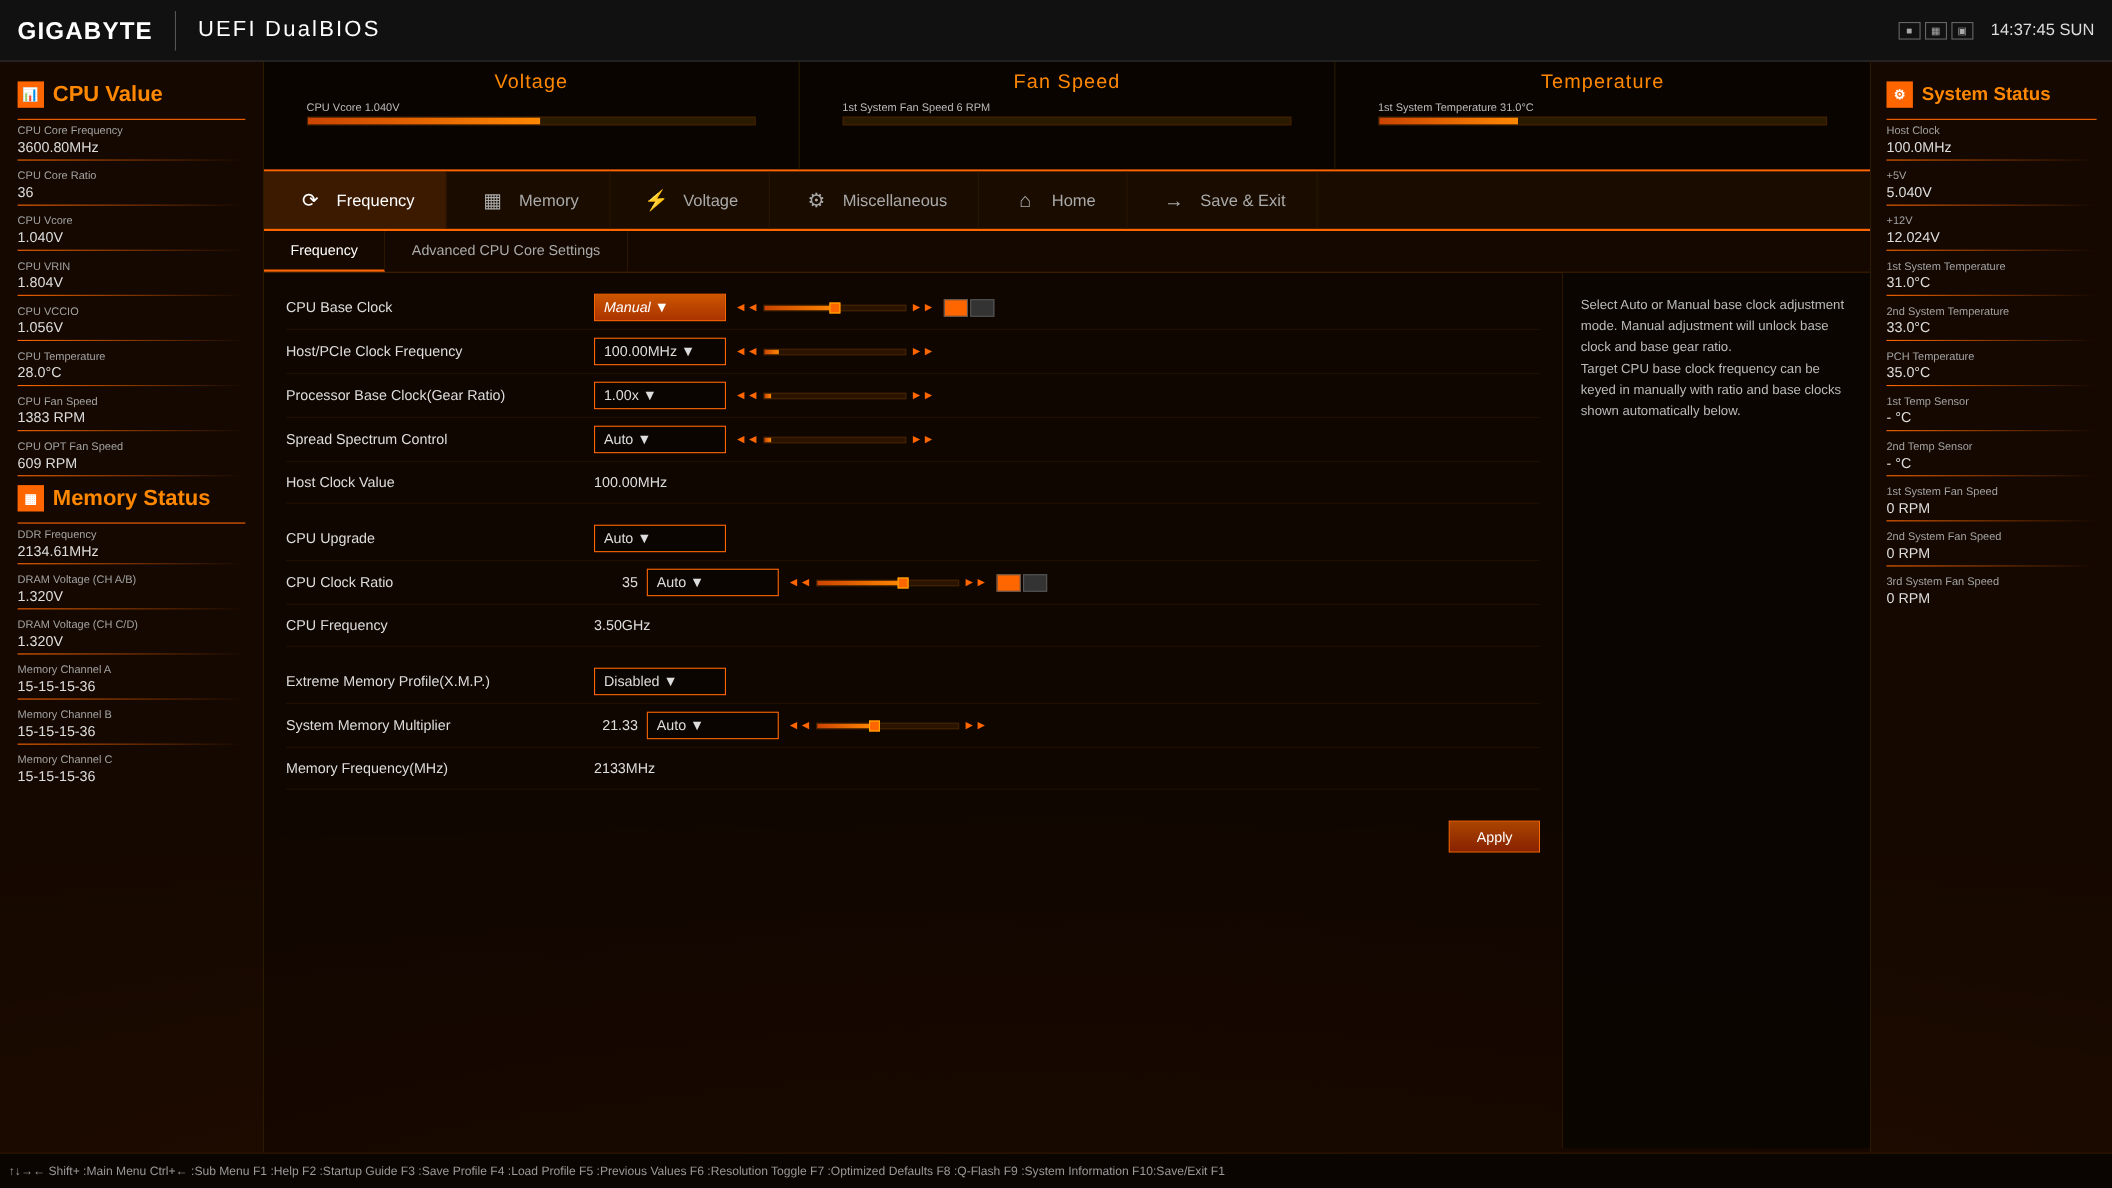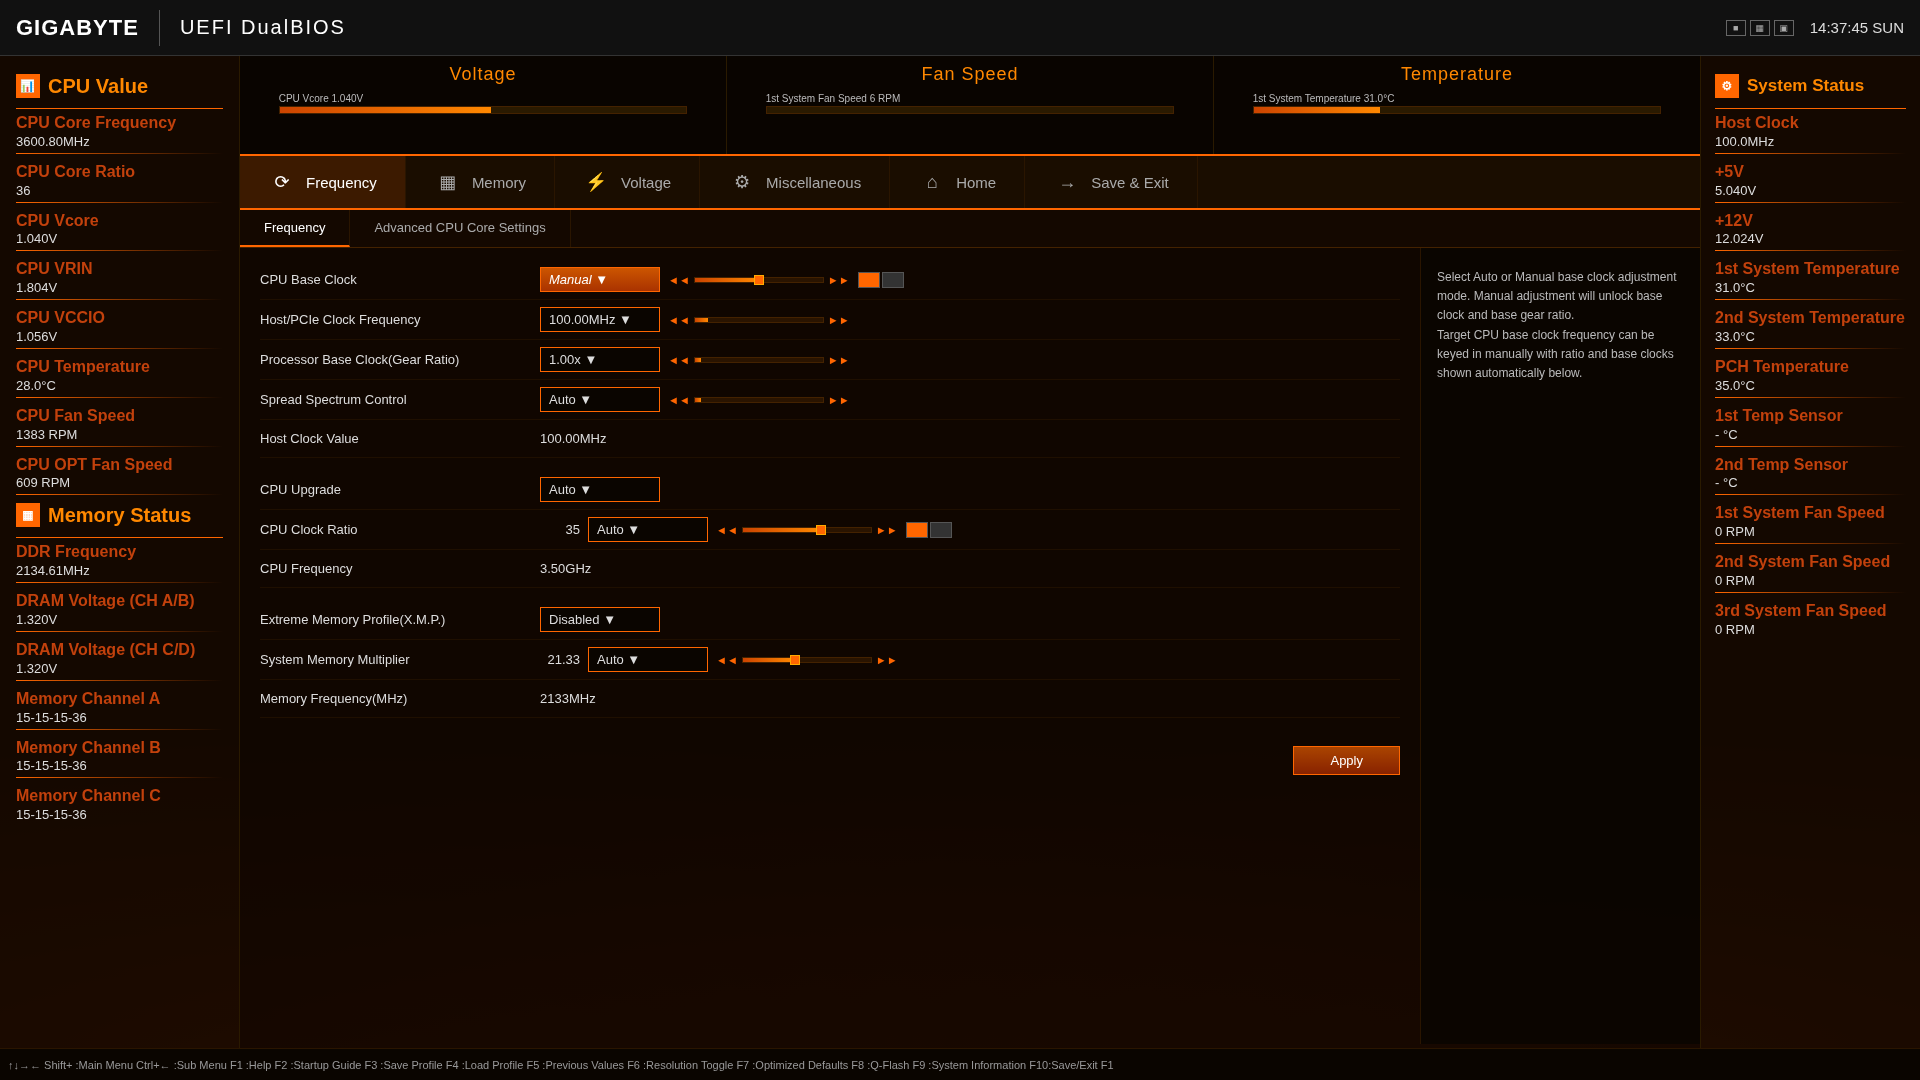--- a/index.html
+++ b/index.html
@@ -111,24 +111,23 @@
       display: flex;
       align-items: center;
       justify-content: center;
       font-size: 12px;
       color: #fff;
     }
     .sidebar-item {
       margin-bottom: 6px;
     }
     .sidebar-item-label {
-      color: #c2410c;
-      font-size: 16px;
+      color: #a3a3a3;
+      font-size: 10px;
       line-height: 1.3;
-      font-weight: bold;
     }
     .sidebar-item-value {
       color: #ddd;
       font-size: 13px;
       font-weight: normal;
     }
     .sidebar-divider {
       height: 1px;
       background: linear-gradient(to right, #ff6600, transparent);
       margin: 4px 0 8px 0;
@@ -369,21 +368,21 @@
       border-left: 1px solid #2a1500;
       padding: 20px 16px;
       font-size: 12px;
       color: #bbb;
       line-height: 1.6;
     }
     .apply-btn {
       background: linear-gradient(to bottom, #aa4400, #882200);
       border: 1px solid #ff6600;
       color: #fff;
-      padding: 6px 36px;
+      padding: 6px 24px;
       font-size: 13px;
       cursor: pointer;
     }
 
     
     .footer-info {
       height: 80px;
       background: rgba(5,2,0,0.97);
       border-top: 2px solid #ff6600;
       display: flex;

